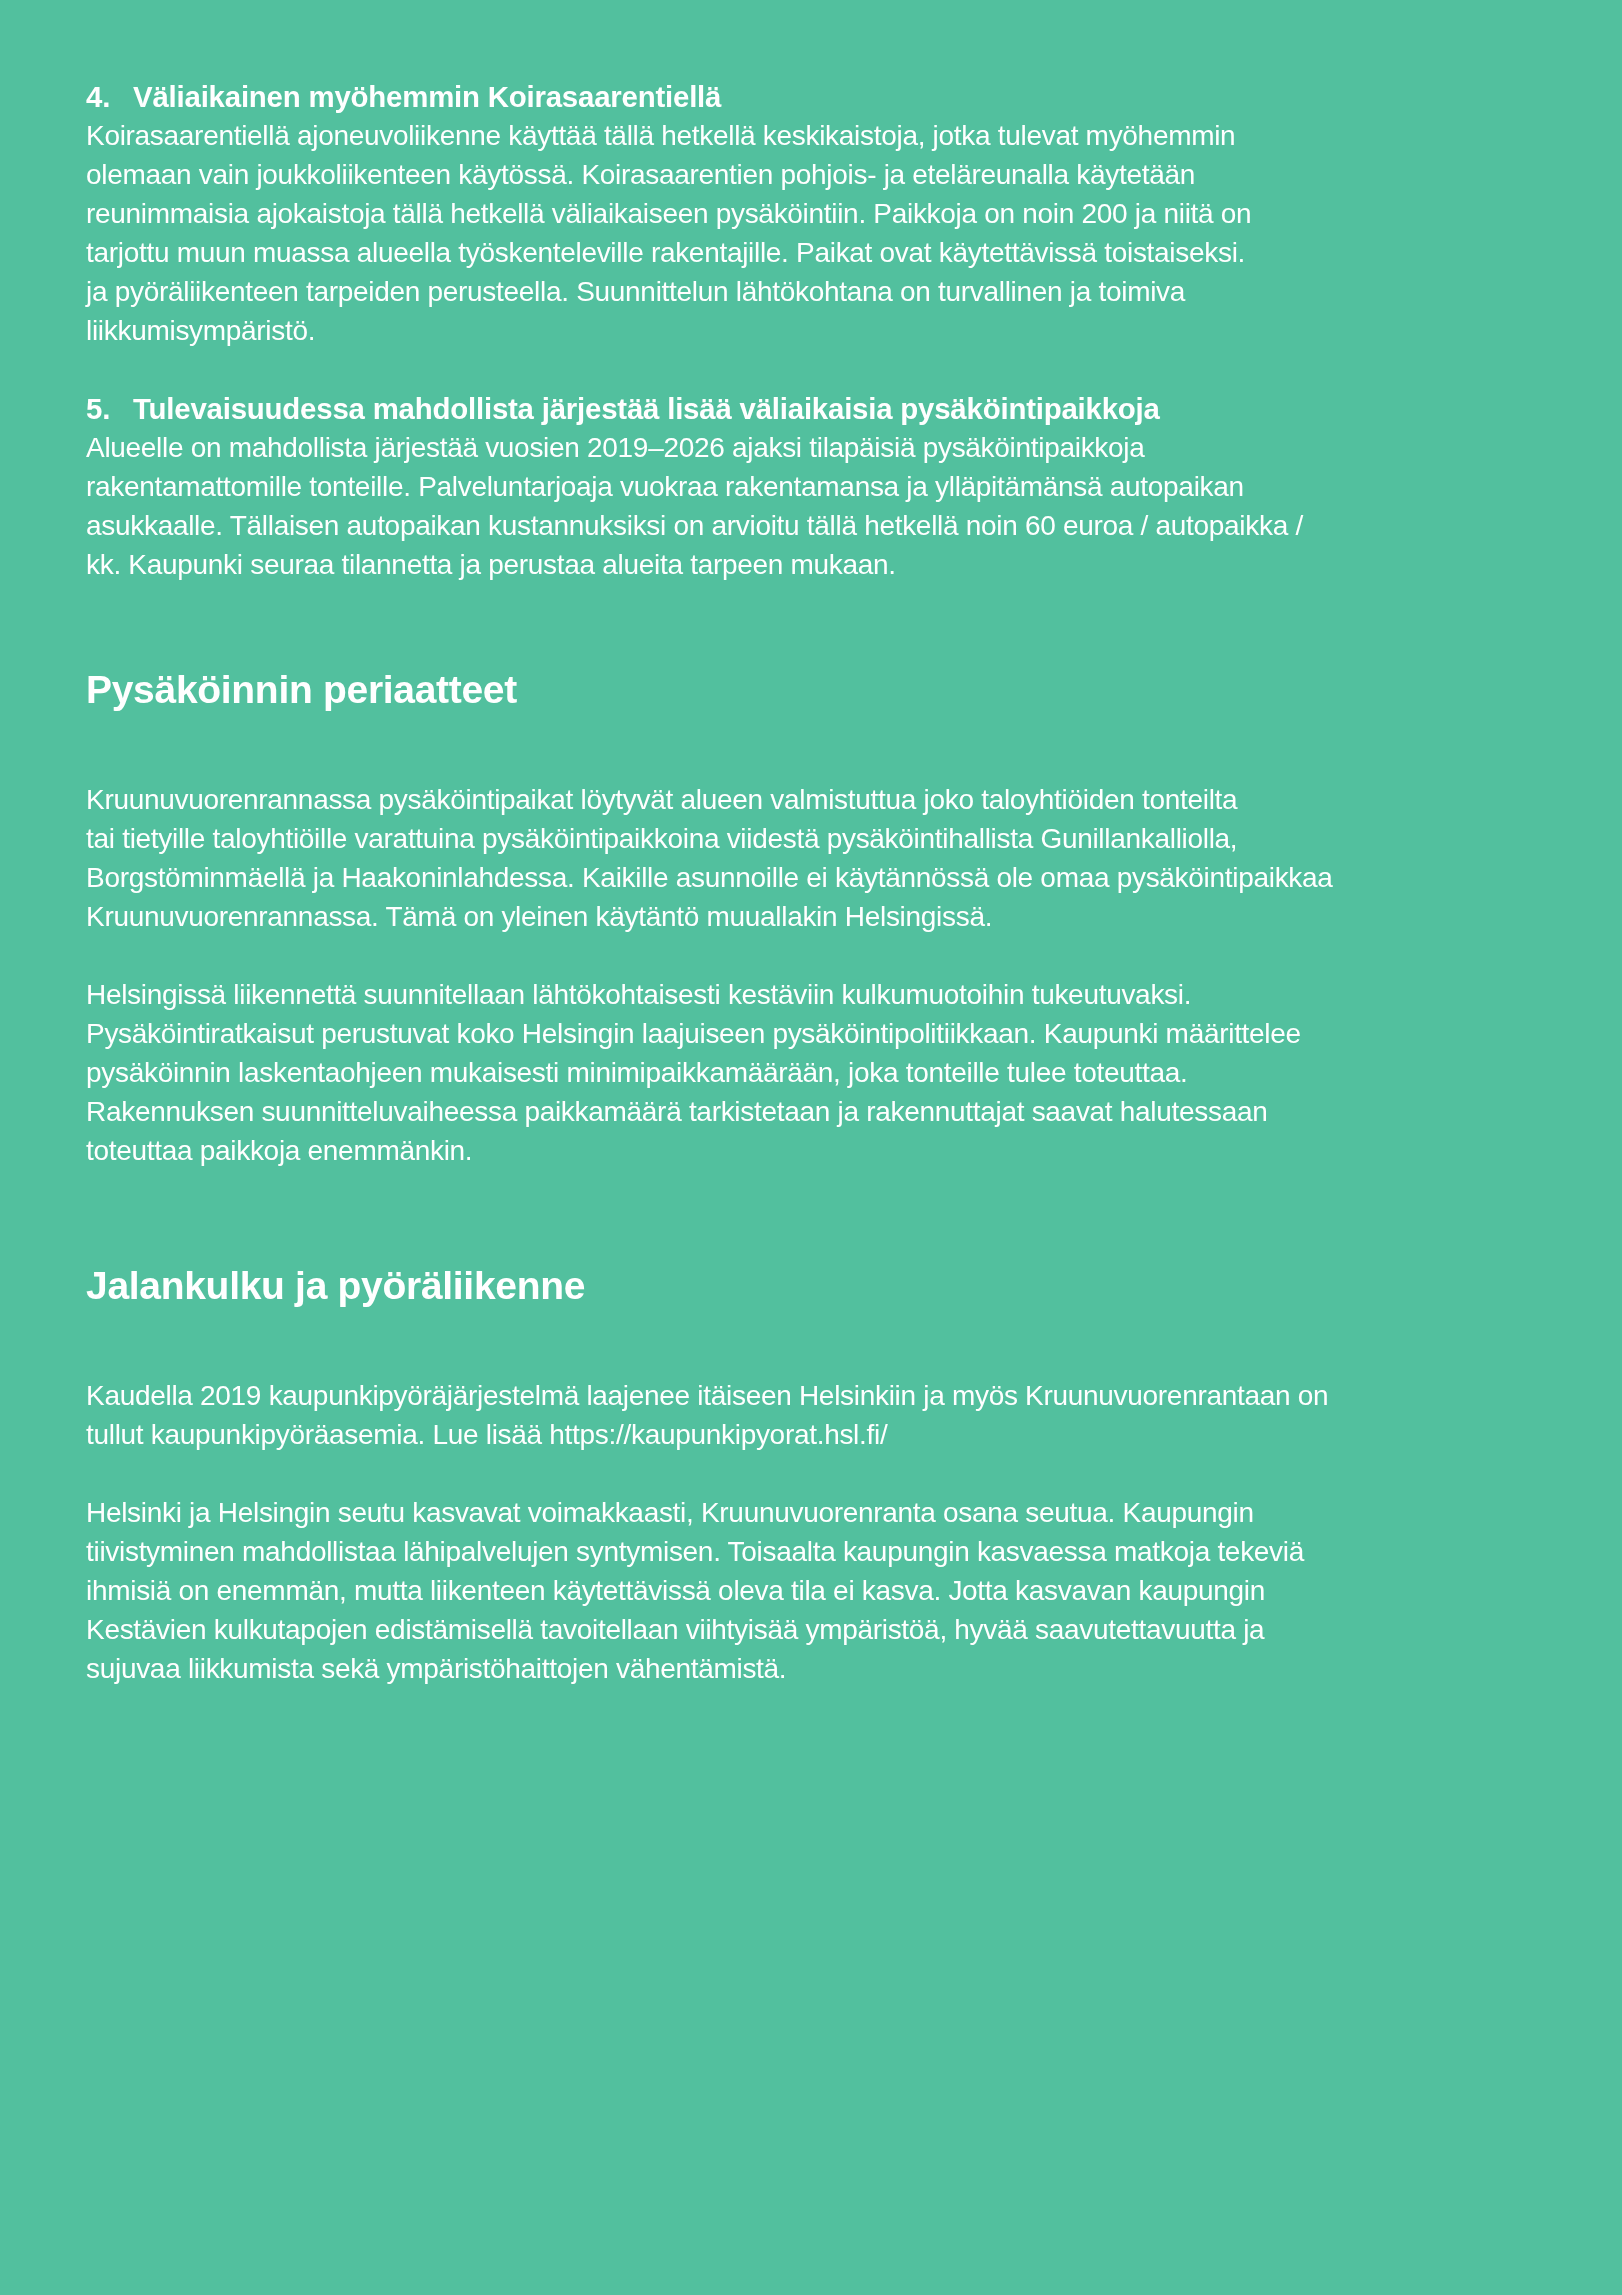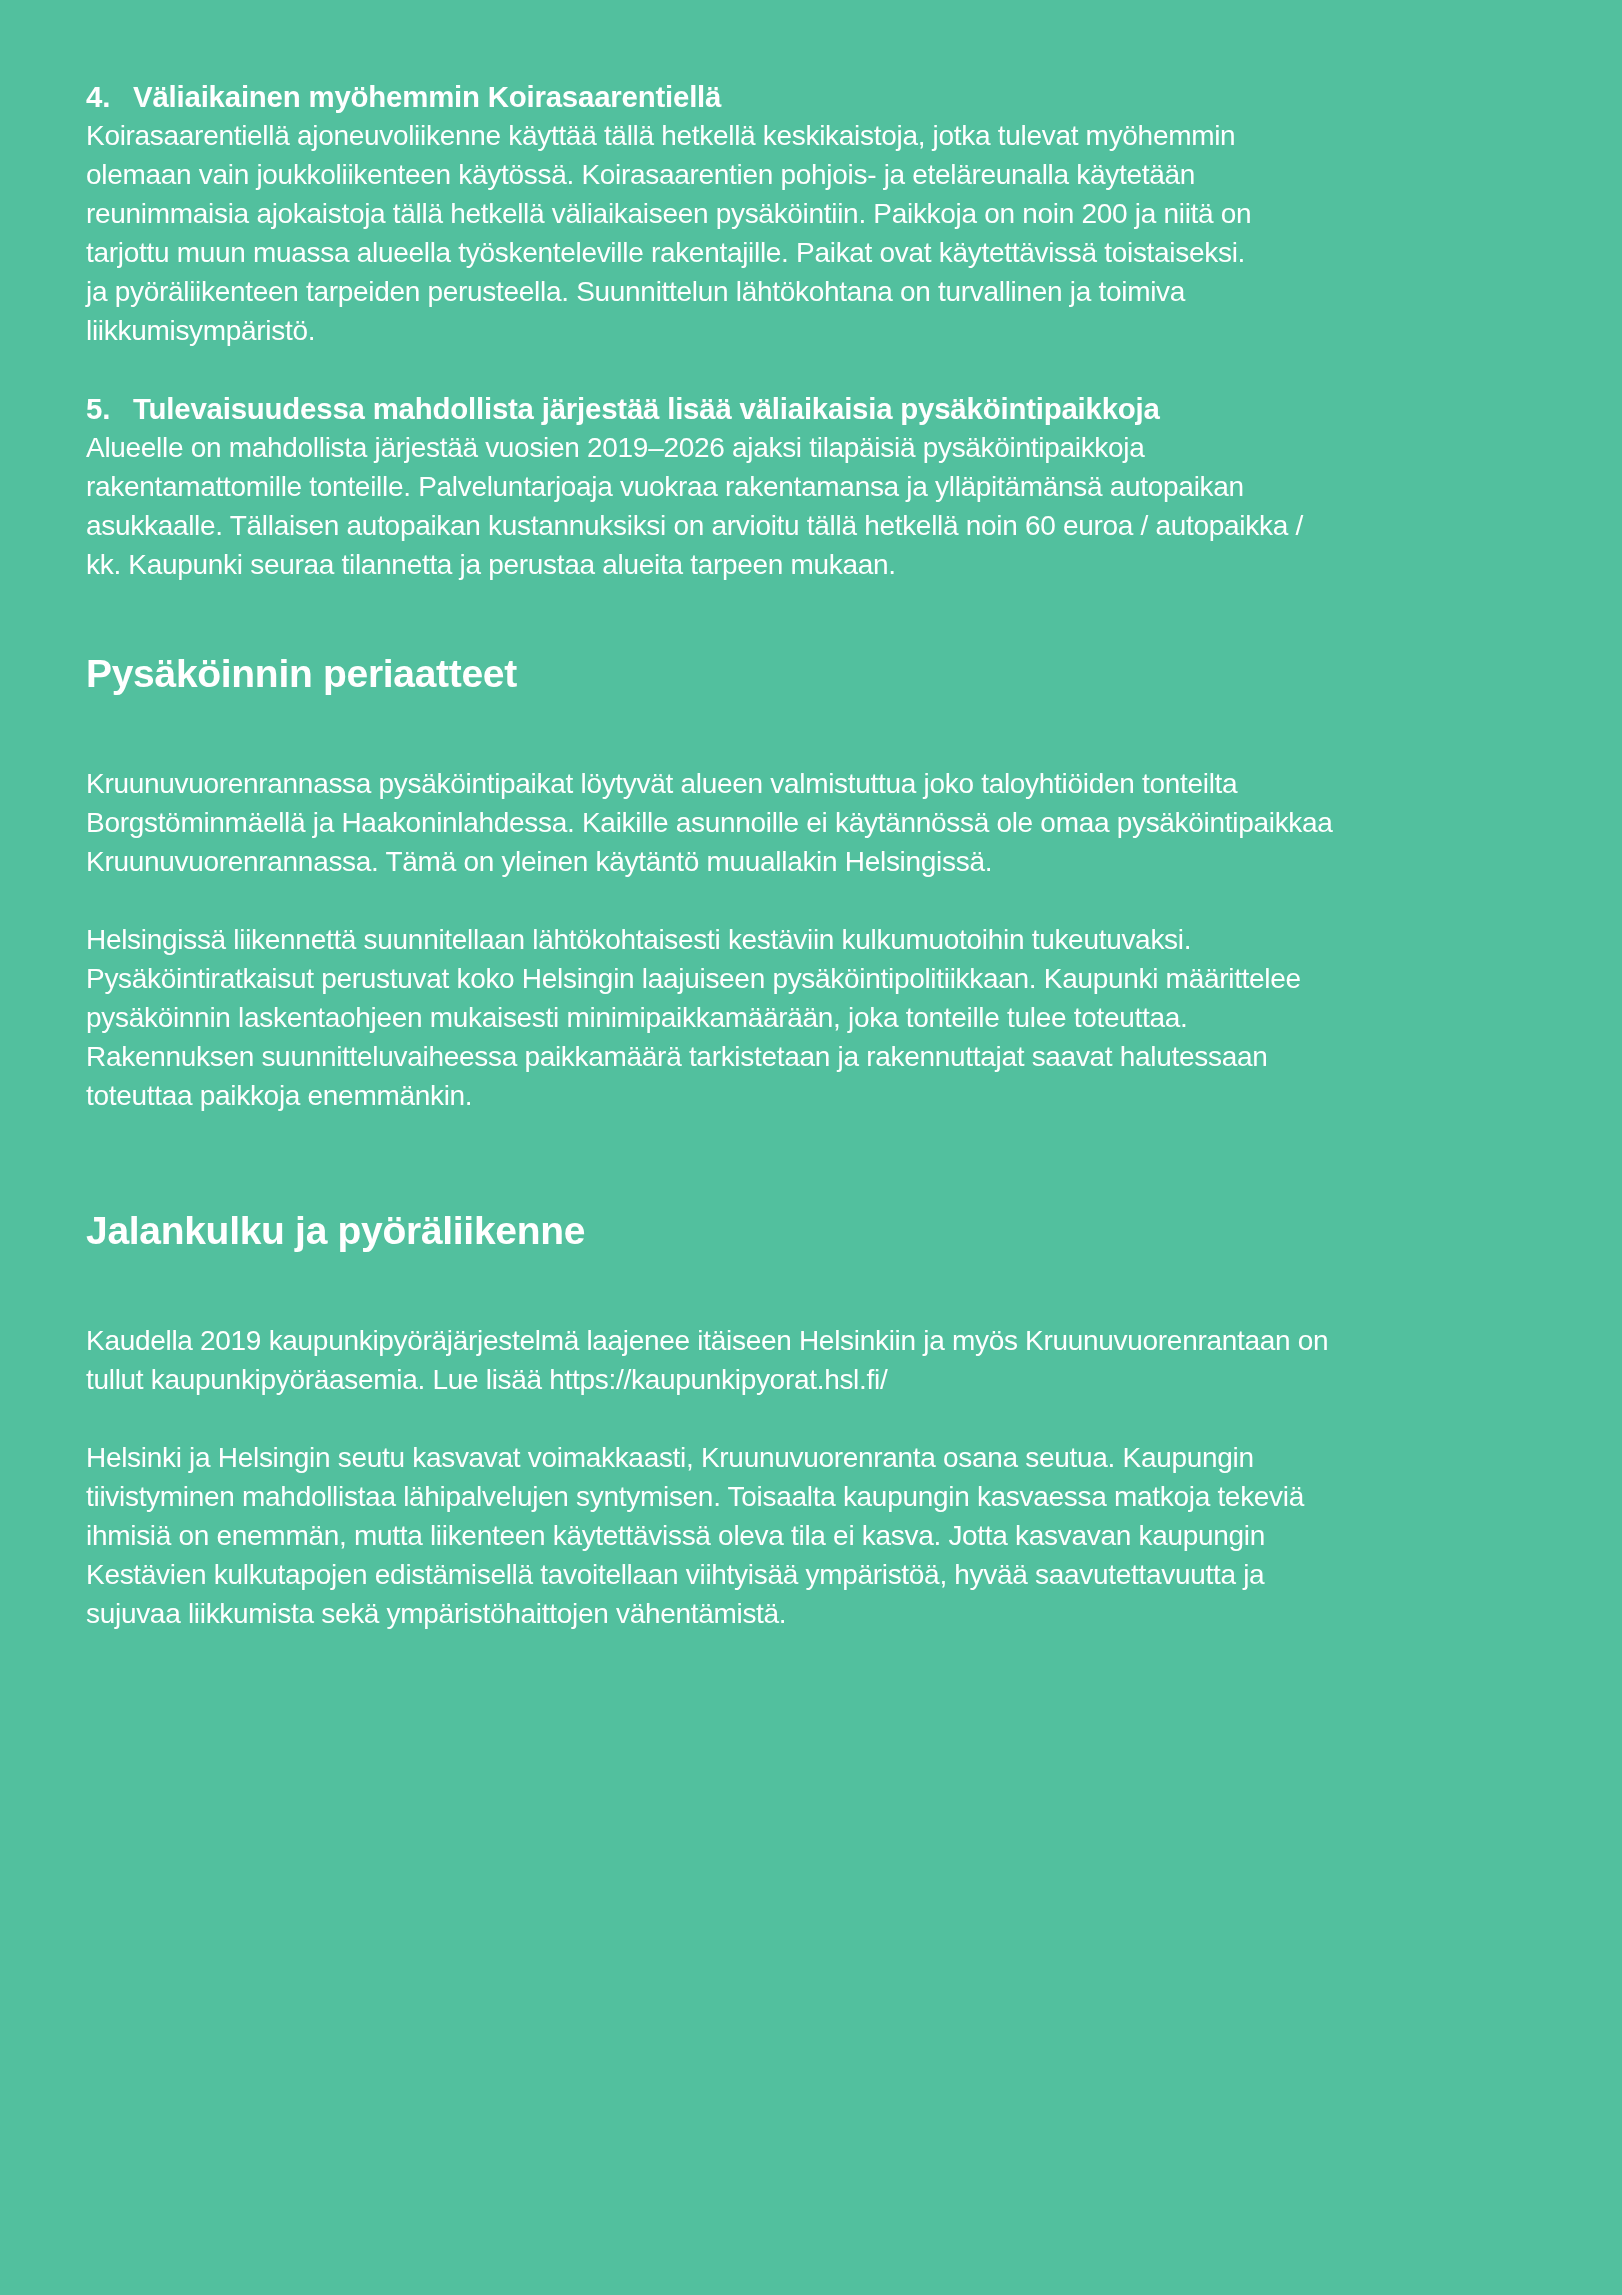--- a/index.html
+++ b/index.html
@@ -73,25 +73,26 @@
       <span>Tulevaisuudessa mahdollista järjestää lisää väliaikaisia pysäköintipaikkoja</span>
     </h3>
     <p class="body-text">
       <span class="line">Alueelle on mahdollista järjestää vuosien 2019–2026 ajaksi tilapäisiä pysäköintipaikkoja</span>
       <span class="line">rakentamattomille tonteille. Palveluntarjoaja vuokraa rakentamansa ja ylläpitämänsä autopaikan</span>
       <span class="line">asukkaalle. Tällaisen autopaikan kustannuksiksi on arvioitu tällä hetkellä noin 60 euroa / autopaikka /</span>
       <span class="line">kk. Kaupunki seuraa tilannetta ja perustaa alueita tarpeen mukaan.</span>
     </p>
   </div>
 
-  <div style="margin-top:64px;">
+  <div style="margin-top:80px;">
     <h2 class="section-heading">Pysäköinnin periaatteet</h2>
     <div style="height:64px;"></div>
     <p class="body-text">
       <span class="line">Kruunuvuorenrannassa pysäköintipaikat löytyvät alueen valmistuttua joko taloyhtiöiden tonteilta</span>
+      <span class="line">tai tietyille taloyhtiöille varattuina pysäköintipaikkoina viidestä pysäköintihallista Gunillankalliolla,</span>
       <span class="line">Borgstöminmäellä ja Haakoninlahdessa. Kaikille asunnoille ei käytännössä ole omaa pysäköintipaikkaa</span>
       <span class="line">Kruunuvuorenrannassa. Tämä on yleinen käytäntö muuallakin Helsingissä.</span>
     </p>
     <div class="para-gap"></div>
     <p class="body-text">
       <span class="line">Helsingissä liikennettä suunnitellaan lähtökohtaisesti kestäviin kulkumuotoihin tukeutuvaksi.</span>
       <span class="line">Pysäköintiratkaisut perustuvat koko Helsingin laajuiseen pysäköintipolitiikkaan. Kaupunki määrittelee</span>
       <span class="line">pysäköinnin laskentaohjeen mukaisesti minimipaikkamäärään, joka tonteille tulee toteuttaa.</span>
       <span class="line">Rakennuksen suunnitteluvaiheessa paikkamäärä tarkistetaan ja rakennuttajat saavat halutessaan</span>
       <span class="line">toteuttaa paikkoja enemmänkin.</span>

